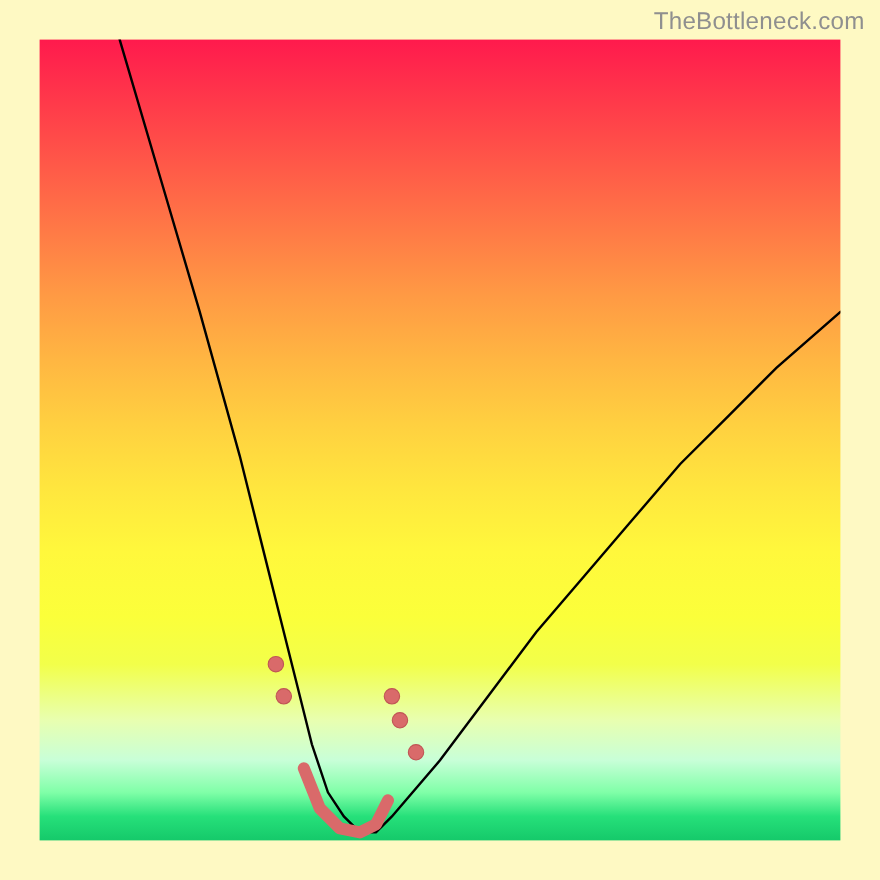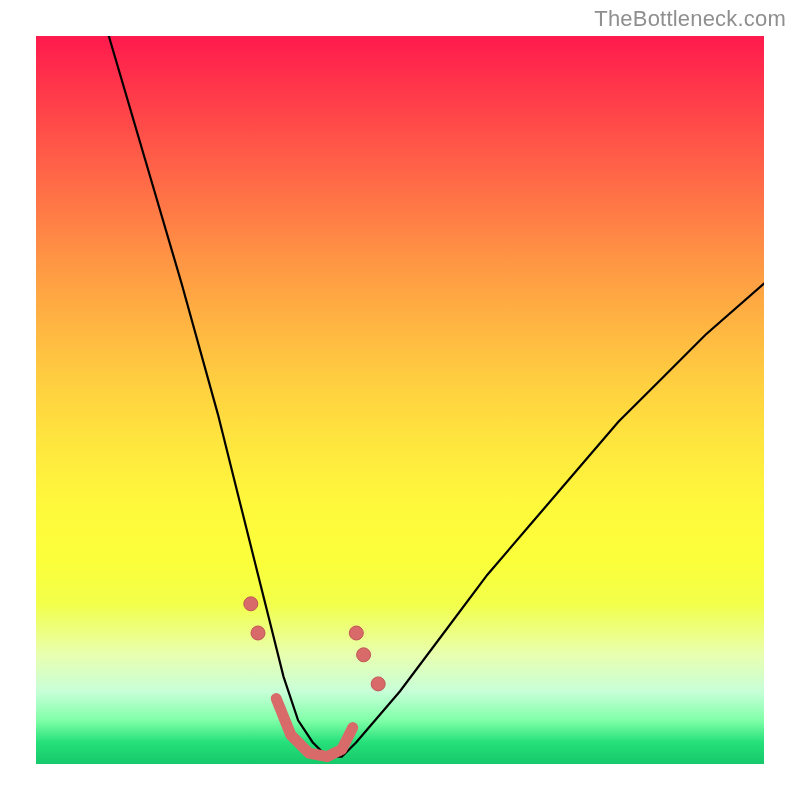--- a/index.html
+++ b/index.html
@@ -10,21 +10,21 @@
     background: #000;
     overflow: hidden;
     font-family: Arial, Helvetica, sans-serif;
   }
   .frame {
     position: absolute;
     top: 0;
     left: 0;
     width: 800px;
     height: 800px;
-    background: #ffffff;
+    background: #fef9c3;
   }
   .plot {
     position: absolute;
     top: 36px;
     left: 36px;
     width: 728px;
     height: 728px;
     background: linear-gradient(to bottom,
       #ff1a4d 0%,
       #ff3a4a 8%,

